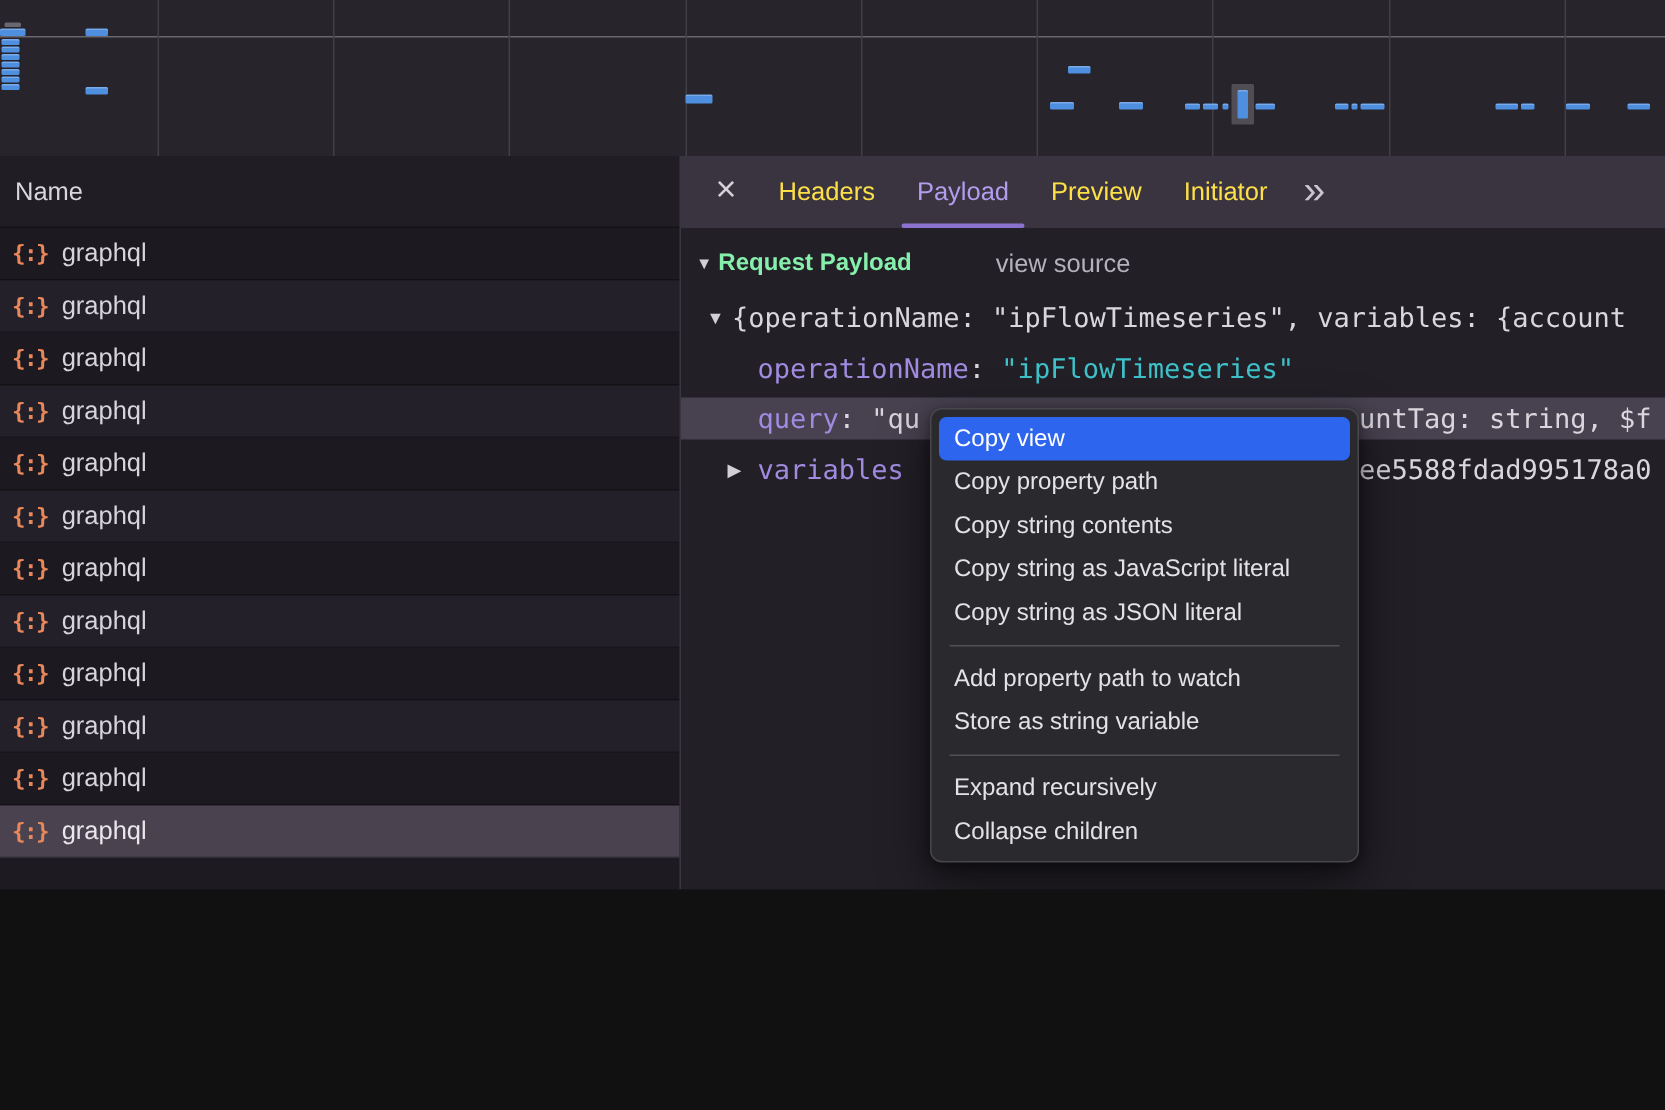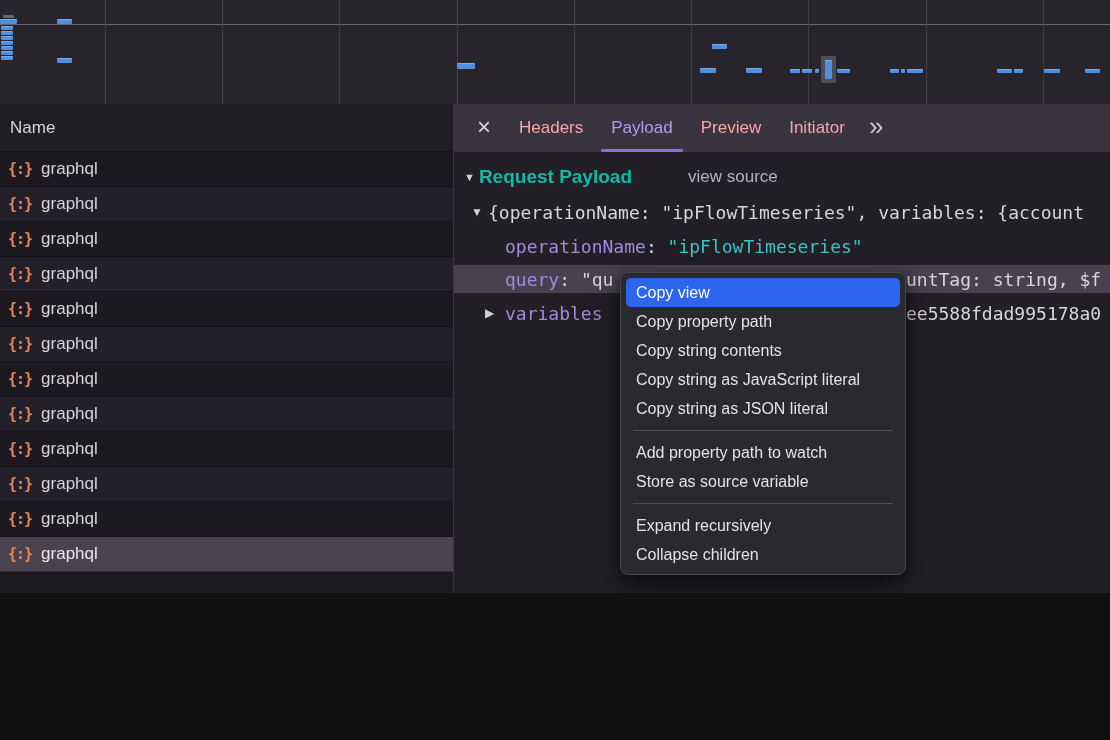--- a/index.html
+++ b/index.html
@@ -23,21 +23,21 @@
   }
   .name-header .label{color:#d8d5dc;font-size:17px;margin-left:10px;}
   .tabbar{
     position:absolute;left:453px;top:104px;width:657px;height:48px;background:#3a3440;
     display:flex;align-items:center;box-sizing:border-box;
   }
   .close-btn{color:#d5d1da;font-size:24px;line-height:1;margin:0 0 2px 18px;width:26px;text-align:center;cursor:default;}
   .tabs{display:flex;height:100%;align-items:center;margin-left:8px;}
   .tab{
     position:relative;height:100%;display:flex;align-items:center;
-    padding:0 14px;color:#fca5a5;font-size:17px;white-space:nowrap;cursor:default;
+    padding:0 14px;color:#fde047;font-size:17px;white-space:nowrap;cursor:default;
   }
   .tab.active{color:#b29ded;}
   .tab.active::after{
     content:"";position:absolute;left:4px;right:4px;bottom:0;height:3px;
     background:#8b72d1;border-radius:2px;
   }
   .overflow-btn{color:#cbc5d2;font-size:26px;line-height:1;margin-left:10px;margin-bottom:4px;letter-spacing:-2px;}
   
   .left-panel{position:absolute;left:0;top:152px;width:453px;height:530px;background:#1e1a21;}
   .net-row{
@@ -50,21 +50,21 @@
     color:#e8875a;font-family:"DejaVu Sans Mono",monospace;font-weight:bold;
     font-size:15px;margin:0 9px 0 8px;letter-spacing:-1px;
   }
   .net-row .req-label{color:#d7d4da;font-size:17px;}
   .net-row.selected .req-label{color:#e9e7ec;}
   .vdivider{position:absolute;left:453px;top:152px;width:1px;height:581px;background:#3a363e;}
   
   .right-panel{position:absolute;left:454px;top:152px;width:656px;height:530px;background:#221f26;overflow:hidden;}
   .payload-header{position:absolute;left:10px;top:14px;display:flex;align-items:center;}
   .tri{color:#d2cfd6;font-size:11px;margin-right:4px;}
-  .rp-title{color:#14b8a6;font-size:19px;font-weight:bold;}
+  .rp-title{color:#86efac;font-size:16px;font-weight:bold;}
   .view-source{color:#b5b1bb;font-size:17px;margin-left:56px;}
   .mono{font-family:"DejaVu Sans Mono",monospace;font-size:18px;}
   .plain{color:#d9d6dd;}
   .key{color:#a08be0;}
   .string{color:#3fc1c9;}
   .tree-row{position:absolute;left:0;right:0;height:28px;display:flex;align-items:center;white-space:pre;overflow:hidden;}
   .tree-row .tri{position:absolute;font-size:12px;}
   .row-a{top:46px;}   .row-a .tri{left:17px;} .row-a .text{position:absolute;left:34px;}
   .row-b{top:80px;}   .row-b .text{position:absolute;left:51px;}
   .row-c{top:113px;background:#474150;} .row-c .text{position:absolute;left:51px;}
@@ -231,19 +231,19 @@
   <div class="bottom-bar"></div>
 
   <div class="context-menu">
       <div class="menu-item highlighted">Copy view</div>
       <div class="menu-item">Copy property path</div>
       <div class="menu-item">Copy string contents</div>
       <div class="menu-item">Copy string as JavaScript literal</div>
       <div class="menu-item">Copy string as JSON literal</div>
       <div class="menu-sep"></div>
       <div class="menu-item">Add property path to watch</div>
-      <div class="menu-item">Store as source variable</div>
+      <div class="menu-item">Store as string variable</div>
       <div class="menu-sep"></div>
       <div class="menu-item">Expand recursively</div>
       <div class="menu-item">Collapse children</div>
     </div>
 
 </div>
 
 </body></html>

